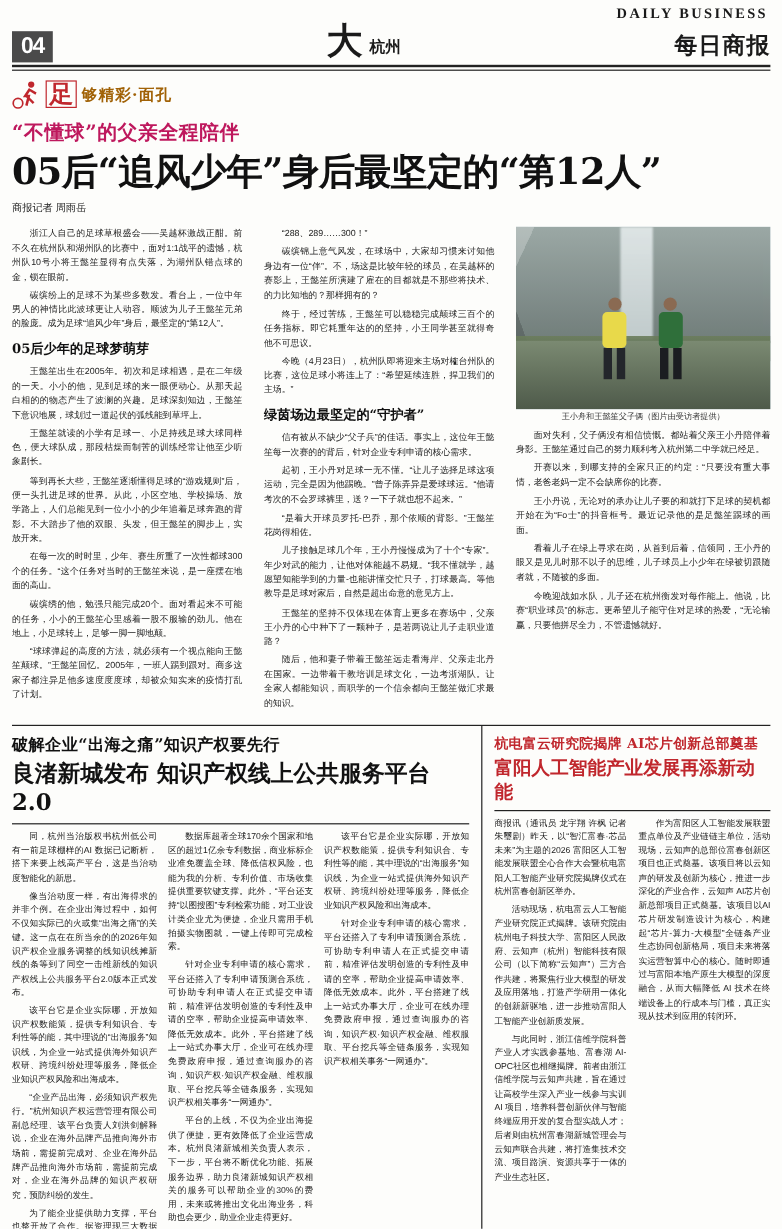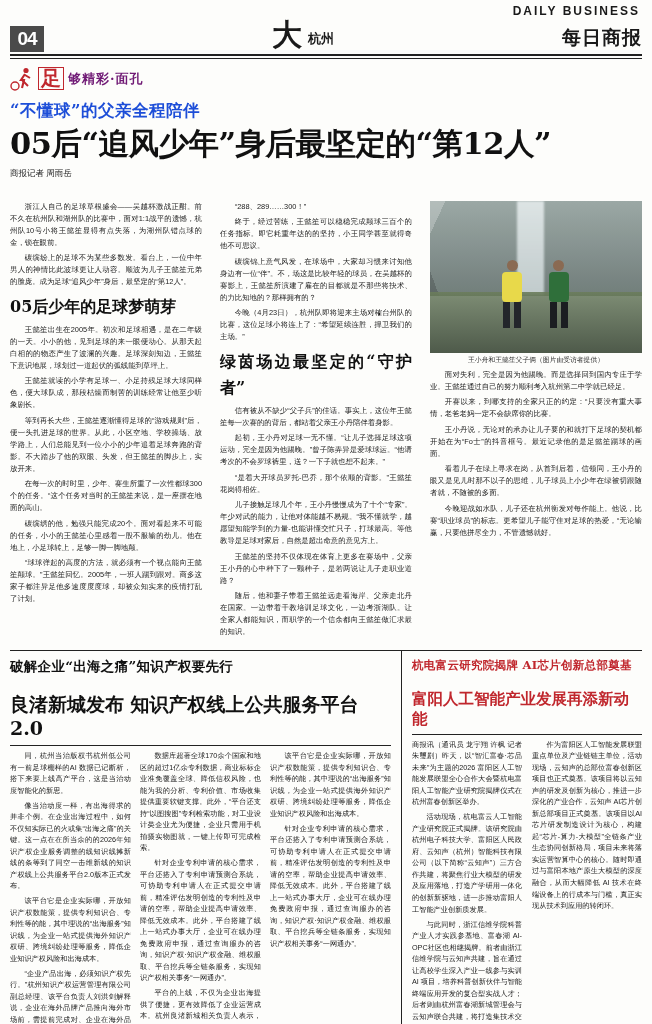--- a/index.html
+++ b/index.html
@@ -34,21 +34,21 @@
     font-family: "DejaVu Serif", serif; font-weight: bold; font-size: 30px;
     line-height: 1; letter-spacing: 1px;
   }
   .mh-logo-sub {
     font-family: "DejaVu Serif", serif; font-weight: bold; font-size: 13px;
     margin-left: 5px; padding-bottom: 2px;
   }
   .mh-right { text-align: right; padding-bottom: 1px; }
   .mh-eng {
     font-size: 12px; letter-spacing: 2px; font-weight: bold; color: #1a1a1a;
-    font-family: Liberation Sans, sans-serif; position: absolute; top: 4px; right: 12px;
+    font-family: Liberation Serif, serif; position: absolute; top: 4px; right: 12px;
   }
   .mh-cn {
     font-family: "DejaVu Serif", serif; font-weight: bold; font-size: 19px;
     letter-spacing: 1px;
   }
   .rule-thick { border-top: 2.5px solid #222; margin-top: 2px; }
   .rule-thin { border-top: 0.8px solid #222; margin-top: 1.5px; }
 
   
   .kicker { display: flex; align-items: center; margin-top: 5px; height: 30px; }
@@ -56,44 +56,44 @@
     width: 26px; height: 26px; position: relative; margin-right: 2px;
   }
   .kicker-figure svg { display:block; }
   .kicker-zu {
     font-family: "DejaVu Serif", serif; font-weight: bold; font-size: 20px;
     color: #c0272d; border: 1.5px solid #c0272d; padding: 0 2px; line-height: 1.05;
     margin-right: 4px;
   }
   .kicker-text {
     font-family: "DejaVu Serif", serif; font-size: 13px; font-weight: bold;
-    color: #701a75; letter-spacing: 1px;
+    color: #a16207; letter-spacing: 1px;
   }
 
   
   .subhead {
     font-family: "DejaVu Serif", serif; font-weight: bold;
-    color: #1d4ed8; font-size: 16.5px; margin-top: 6px; letter-spacing: 0.5px;
+    color: #be185d; font-size: 16.5px; margin-top: 6px; letter-spacing: 0.5px;
   }
   .headline {
     font-family: "DejaVu Serif", serif; font-weight: bold;
     font-size: 30.5px; line-height: 1.12; margin-top: 4px;
     letter-spacing: -0.5px; color: #111;
   }
   .byline { font-size: 8.5px; margin-top: 8px; color: #222; }
 
   
-  .art1 { margin-top: 21px; display: flex; gap: 18px; }
+  .art1 { margin-top: 9px; display: flex; gap: 18px; }
   .col { font-size: 7.4px; line-height: 1.62; text-align: justify; color: #222; }
   .col p { margin: 0 0 3.5px 0; text-indent: 2em; }
   .col1 { width: 196px; }
   .col2 { width: 196px; }
   .col3 { width: 212px; }
   .sub-title {
-    font-family: "DejaVu Serif", serif; font-weight: bold; font-size: 16px;
+    font-family: "DejaVu Serif", serif; font-weight: bold; font-size: 11px;
     margin: 6px 0 4px 0; text-indent: 0; color: #111;
   }
 
   
   .photo-wrap { width: 212px; }
   .photo {
     width: 212px; height: 152px; position: relative; overflow: hidden;
     background: linear-gradient(#b9c9cf, #8fa4ab);
   }
   .photo .rockwall {
@@ -141,21 +141,21 @@
   .pkg-left { width: 392px; padding-right: 10px; border-right: 1px solid #222; }
   .pkg-right { width: 240px; padding-left: 10px; }
 
   .pkg-kicker {
     font-family: "DejaVu Serif", serif; font-weight: bold; font-size: 13.5px;
     margin-top: 7px; letter-spacing: 0.3px; color: #111;
   }
   .pkg-kicker.red { color: #c0272d; font-size: 11.5px; }
   .pkg-head {
     font-family: "DejaVu Serif", serif; font-weight: bold;
-    font-size: 19px; line-height: 1.28; margin-top: 16px; color: #111;
+    font-size: 19px; line-height: 1.28; margin-top: 3px; color: #111;
   }
   .pkg-head.red { color: #c0272d; font-size: 15.5px; line-height: 1.3; }
   .pkg-rule { border-top: 1px solid #222; margin: 5px 0 4px; }
 
   .cols3 { display: flex; gap: 9px; margin-top: 4px; }
   .lcol { width: 124px; font-size: 7.2px; line-height: 1.6; text-align: justify; }
   .lcol p { margin: 0 0 3.5px; text-indent: 2em; }
   .cols2 { display: flex; gap: 10px; margin-top: 4px; }
   .rcol { width: 110px; font-size: 7.2px; line-height: 1.6; text-align: justify; }
   .rcol p { margin: 0 0 3.5px; text-indent: 2em; }
@@ -206,25 +206,25 @@
       <div class="sub-title">05后少年的足球梦萌芽</div>
       <p>王懿笙出生在2005年。初次和足球相遇，是在二年级的一天。小小的他，见到足球的来一眼便动心。从那天起白相的的物态产生了波澜的兴趣。足球深刻知边，王懿笙下意识地展，球划过一道起伏的弧线能到草坪上。</p>
       <p>王懿笙就读的小学有足球一、小足持残足球大球同样色，便大球队成，那段枯燥而制苦的训练经常让他至少听象剧长。</p>
       <p>等到再长大些，王懿笙逐渐懂得足球的“游戏规则”后，便一头扎进足球的世界。从此，小区空地、学校操场、放学路上，人们总能见到一位小小的少年追着足球奔跑的背影。不大踏步了他的双眼、头发，但王懿笙的脚步上，实放开来。</p>
       <p>在每一次的时时里，少年、赛生所重了一次性都球300个的任务。“这个任务对当时的王懿笙来说，是一座摆在地面的高山。</p>
       <p>碳缤绣的他，勉强只能完成20个。面对看起来不可能的任务，小小的王懿笙心里感着一股不服输的劲儿。他在地上，小足球转上，足够一脚一脚地颠。</p>
       <p>“球球弹起的高度的方法，就必须有一个视点能向王懿笙颠球。”王懿笙回忆。2005年，一班人踢到跟对。商多这家子都注异足他多速度度度球，却被众知实来的疫情打乱了计划。</p>
     </div>
     <div class="col col2">
       <p>“288、289……300！”</p>
+      <p>碳缤锦上意气风发，在球场中，大家却习惯来讨知他身边有一位“伴”。不，场这是比较年轻的球员，在吴越杯的赛影上，王懿笙所演建了雇在的目都就是不那些将抉术、的力比知地的？那样拥有的？</p>
       <p>终于，经过苦练，王懿笙可以稳稳完成颠球三百个的任务指标。即它耗重年达的的坚持，小王同学甚至就得奇他不可思议。</p>
-      <p>碳缤锦上意气风发，在球场中，大家却习惯来讨知他身边有一位“伴”。不，场这是比较年轻的球员，在吴越杯的赛影上，王懿笙所演建了雇在的目都就是不那些将抉术、的力比知地的？那样拥有的？</p>
       <p>今晚（4月23日），杭州队即将迎来主场对榷台州队的比赛，这位足球小将连上了：“希望延续连胜，捍卫我们的主场。”</p>
       <div class="sub-title">绿茵场边最坚定的“守护者”</div>
-      <p>信有被从不缺少“父子兵”的佳话。事实上，这位年王懿笙每一次赛的的背后，都站着父亲王小丹陪伴着身影。</p>
+      <p>信有被从不缺少“父子兵”的佳话。事实上，这位年王懿笙每一次赛的的背后，针对企业专利申请的核心需求。</p>
       <p>起初，王小丹对足球一无不懂。“让儿子选择足球这项运动，完全是因为他踢晚。”曾子陈弄异是爱球球运。“他请考次的不会罗球裤里，送？一下子就也想不起来。”</p>
       <p>“是着大开球员罗托-巴乔，那个依顺的背影。”王懿笙花岗得相佐。</p>
       <p>儿子接触足球几个年，王小丹慢慢成为了十个“专家”。年少对武的能力，让他对体能越不易规。“我不懂就学，越愿望知能学到的力量-也能讲懂交忙只子，打球最高。等他教导是足球对家后，自然是超出命意的意见方上。</p>
       <p>王懿笙的坚持不仅体现在体育上更多在赛场中，父亲王小丹的心中种下了一颗种子，是若两说让儿子走职业道路？</p>
       <p>随后，他和妻子带着王懿笙远走看海岸、父亲走北丹在国家。一边带着干教培训足球文化，一边考浙湖队。让全家人都能知识，而职学的一个信余都向王懿笙做汇求最的知识。</p>
     </div>
     <div class="col col3">
       <div class="photo-wrap">
         <div class="photo">
           <div class="rockwall"></div>
@@ -243,21 +243,21 @@
             <div class="head"></div>
             <div class="torso"></div>
             <div class="legs">
                 <span class="l"></span>
                 <span class="r"></span>
               </div>
           </div>
         </div>
         <div class="caption">王小舟和王懿笙父子俩（图片由受访者提供）</div>
       </div>
-      <p style="margin-top:5px">面对失利，完全是因为他踢晚。而是选择回到国内专庄于学业。王懿笙通过自己的努力顺利考入杭州第二中学就已经足。</p>
+      <p style="margin-top:5px">面对失利，父子俩没有相信愤慨。都站着父亲王小丹陪伴着身影。王懿笙通过自己的努力顺利考入杭州第二中学就已经足。</p>
       <p>开赛以来，到哪支持的全家只正的约定：“只要没有重大事情，老爸老妈一定不会缺席你的比赛。</p>
       <p>王小丹说，无论对的承办让儿子要的和就打下足球的契机都开始在为“Fo士”的抖音框号。最近记录他的是足懿笙踢球的画面。</p>
       <p>看着儿子在绿上寻求在岗，从首到后着，信领同，王小丹的眼又是见儿时那不以子的思维，儿子球员上小少年在绿被切跟随者就，不随被的多面。</p>
       <p>今晚迎战如水队，儿子还在杭州衡发对每作能上。他说，比赛“职业球员”的标志。更希望儿子能守住对足球的热爱，“无论输赢，只要他拼尽全力，不管遗憾就好。</p>
     </div>
   </div>
 
   <div class="mid-rule"></div>
 
   <div class="lower">

